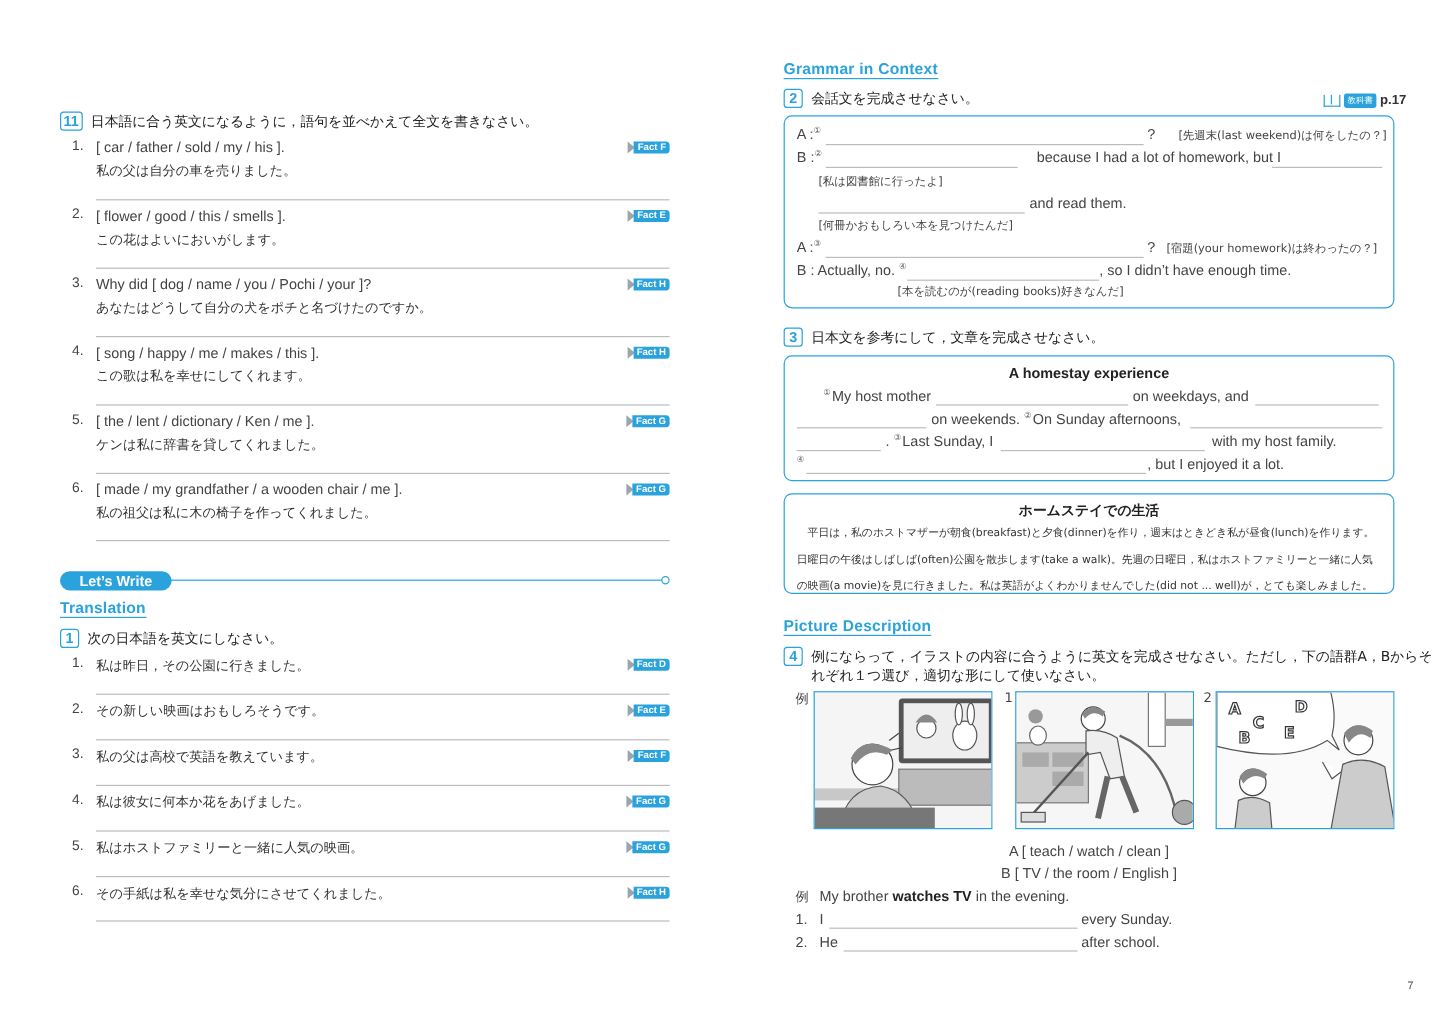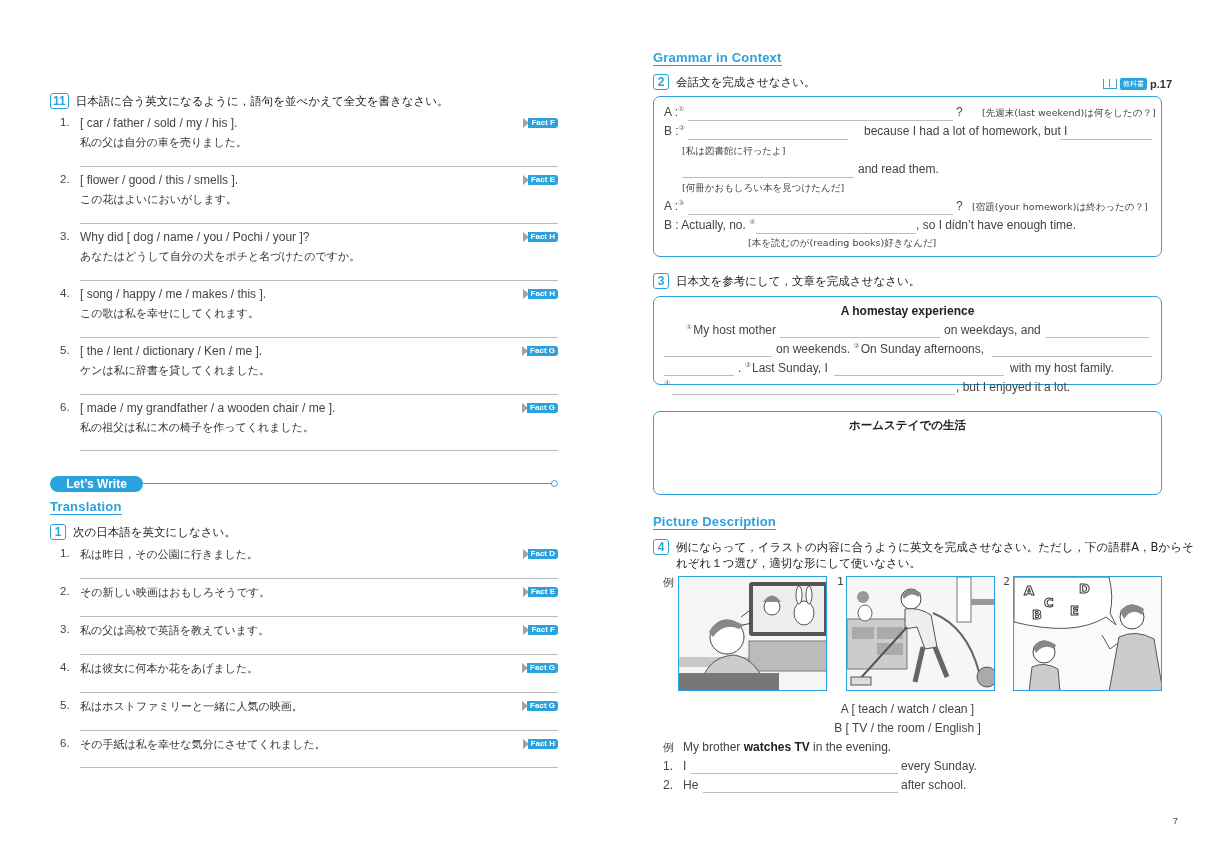--- a/index.html
+++ b/index.html
@@ -263,21 +263,21 @@
     <div class="blank" style="left:102px; width:160px; top:136px;"></div>
     <span class="line" style="left:262px; top:121px;">, so I didn’t have enough time.</span>
     <span class="hint" style="left:94px; top:140px;">[本を読むのが(reading books)好きなんだ]</span>
   </div>
 
   <div class="qhead" style="left:48px; top:273px;">
     <span class="qnum">3</span>
     <span>日本文を参考にして，文章を完成させなさい。</span>
   </div>
 
-  <div class="box" style="left:48px; top:296px; width:509px; height:89px;">
+  <div class="box" style="left:48px; top:296px; width:509px; height:105px;">
     <div class="box-title" style="top:7px;">A homestay experience</div>
     <span class="line" style="left:32px; top:26px;"><span class="circ">①</span><span>My host mother</span></span>
     <div class="blank" style="left:126px; width:160px; top:40px;"></div>
     <span class="line" style="left:290px; top:26px;">on weekdays, and</span>
     <div class="blank" style="left:392px; width:103px; top:40px;"></div>
 
     <div class="blank" style="left:10px; width:108px; top:59px;"></div>
     <span class="line" style="left:122px; top:45px;"><span>on weekends.</span> <span class="circ">②</span><span>On Sunday afternoons,</span></span>
     <div class="blank" style="left:338px; width:160px; top:59px;"></div>
 
@@ -286,20 +286,21 @@
     <div class="blank" style="left:180px; width:170px; top:78px;"></div>
     <span class="line" style="left:356px; top:64px;">with my host family.</span>
 
     <span class="line" style="left:10px; top:82px;"><span class="circ">④</span></span>
     <div class="blank" style="left:18px; width:283px; top:97px;"></div>
     <span class="line" style="left:302px; top:83px;">, but I enjoyed it a lot.</span>
   </div>
 
   <div class="box" style="left:48px; top:411px; width:509px; height:84px;">
     <div class="ja-title" style="top:6px;">ホームステイでの生活</div>
+    <div class="ja-para" style="top:22px;">平日は，私のホストマザーが朝食(breakfast)と夕食(dinner)を作り，週末はときどき私が昼食(lunch)を作ります。日曜日の午後はしばしば(often)公園を散歩します(take a walk)。先週の日曜日，私はホストファミリーと一緒に人気の映画(a movie)を見に行きました。私は英語がよくわかりませんでした(did not ... well)が，とても楽しみました。</div>
   </div>
 
   <div class="section-title" style="left:48px; top:514px;">Picture Description</div>
 
   <div class="qhead" style="left:48px; top:539px; align-items:flex-start;">
     <span class="qnum">4</span>
     <div style="line-height:16px;">
       <div>例にならって，イラストの内容に合うように英文を完成させなさい。ただし，下の語群A，Bからそ</div>
       <div>れぞれ１つ選び，適切な形にして使いなさい。</div>
     </div>

